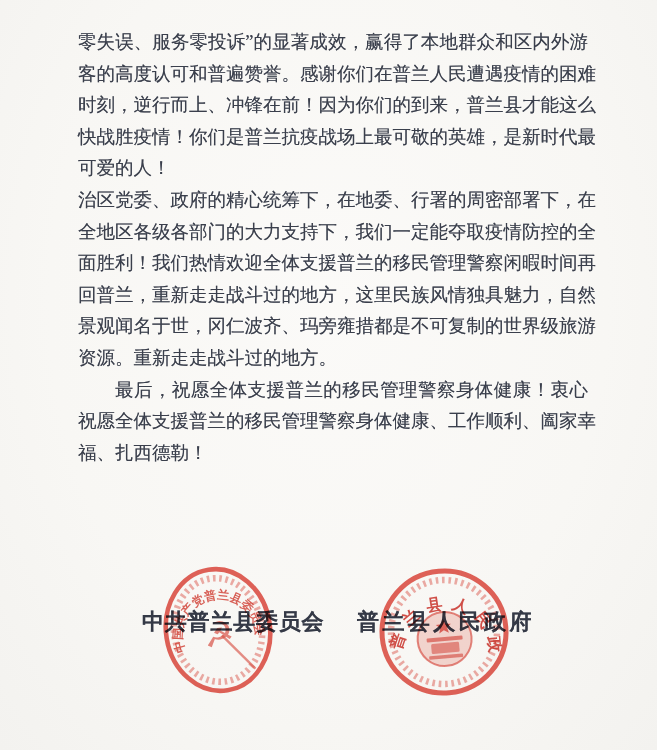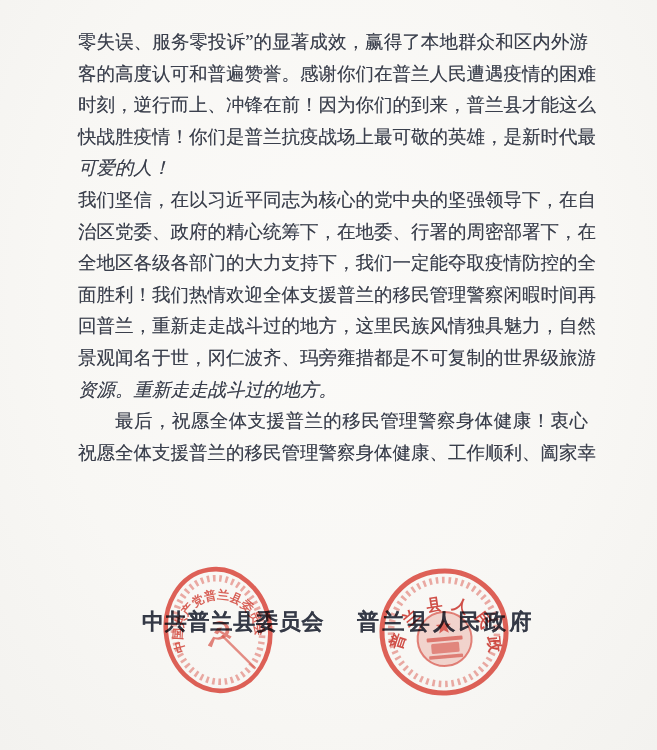--- a/index.html
+++ b/index.html
@@ -18,21 +18,21 @@
   .body-text{
     position:absolute;left:78px;top:27px;width:510px;
     font-size:18.5px;line-height:31.6px;
     color:#3a3f4c;
     text-shadow:0 0 .4px rgba(58,63,76,.55);
   }
   .line{
     height:31.6px;white-space:nowrap;
     text-align:justify;text-align-last:justify;
   }
-  .line.short{text-align-last:left;white-space:normal;font-style:italic;}
+  .line.short{text-align-last:left;white-space:normal;}
   .line.indent{padding-left:37px;}
   .bold-lead{
     font-weight:700;color:#31353f;
     letter-spacing:.5px;
   }
   
   .sig{
     position:absolute;
     font-weight:700;color:#343946;
     font-size:22px;white-space:nowrap;
@@ -56,30 +56,30 @@
 
 <div class="page">
 
   <div class="body-text">
     <div class="line">零失误、服务零投诉”的显著成效，赢得了本地群众和区内外游</div>
     <div class="line">客的高度认可和普遍赞誉。感谢你们在普兰人民遭遇疫情的困难</div>
     <div class="line">时刻，逆行而上、冲锋在前！因为你们的到来，普兰县才能这么</div>
     <div class="line">快战胜疫情！你们是普兰抗疫战场上最可敬的英雄，是新时代最</div>
     <div class="line short">可爱的人！</div>
 
-    <div class="line">我们坚信，在以习近平同志为核心的党中央的坚强领导下，在自</div>
     <div class="line">治区党委、政府的精心统筹下，在地委、行署的周密部署下，在</div>
     <div class="line">全地区各级各部门的大力支持下，我们一定能夺取疫情防控的全</div>
     <div class="line">面胜利！我们热情欢迎全体支援普兰的移民管理警察闲暇时间再</div>
     <div class="line">回普兰，重新走走战斗过的地方，这里民族风情独具魅力，自然</div>
     <div class="line">景观闻名于世，冈仁波齐、玛旁雍措都是不可复制的世界级旅游</div>
     <div class="line short">资源。重新走走战斗过的地方。</div>
 
     <div class="line indent">最后，祝愿全体支援普兰的移民管理警察身体健康！衷心</div>
     <div class="line">祝愿全体支援普兰的移民管理警察身体健康、工作顺利、阖家幸</div>
+    <div class="line short">福、扎西德勒！</div>
   </div>
 
   <div class="sig sig-left">中共普兰县委员会</div>
   <div class="sig sig-right">普兰县人民政府</div>
 
   <svg class="seal seal-left" width="114" height="132" viewBox="0 0 114 132">
     <defs>
       <path id="arcL" d="M 22,86 A 37,37 0 1 1 92,86" fill="none"></path>
     </defs>
     <g transform="rotate(-9 57 68)">

